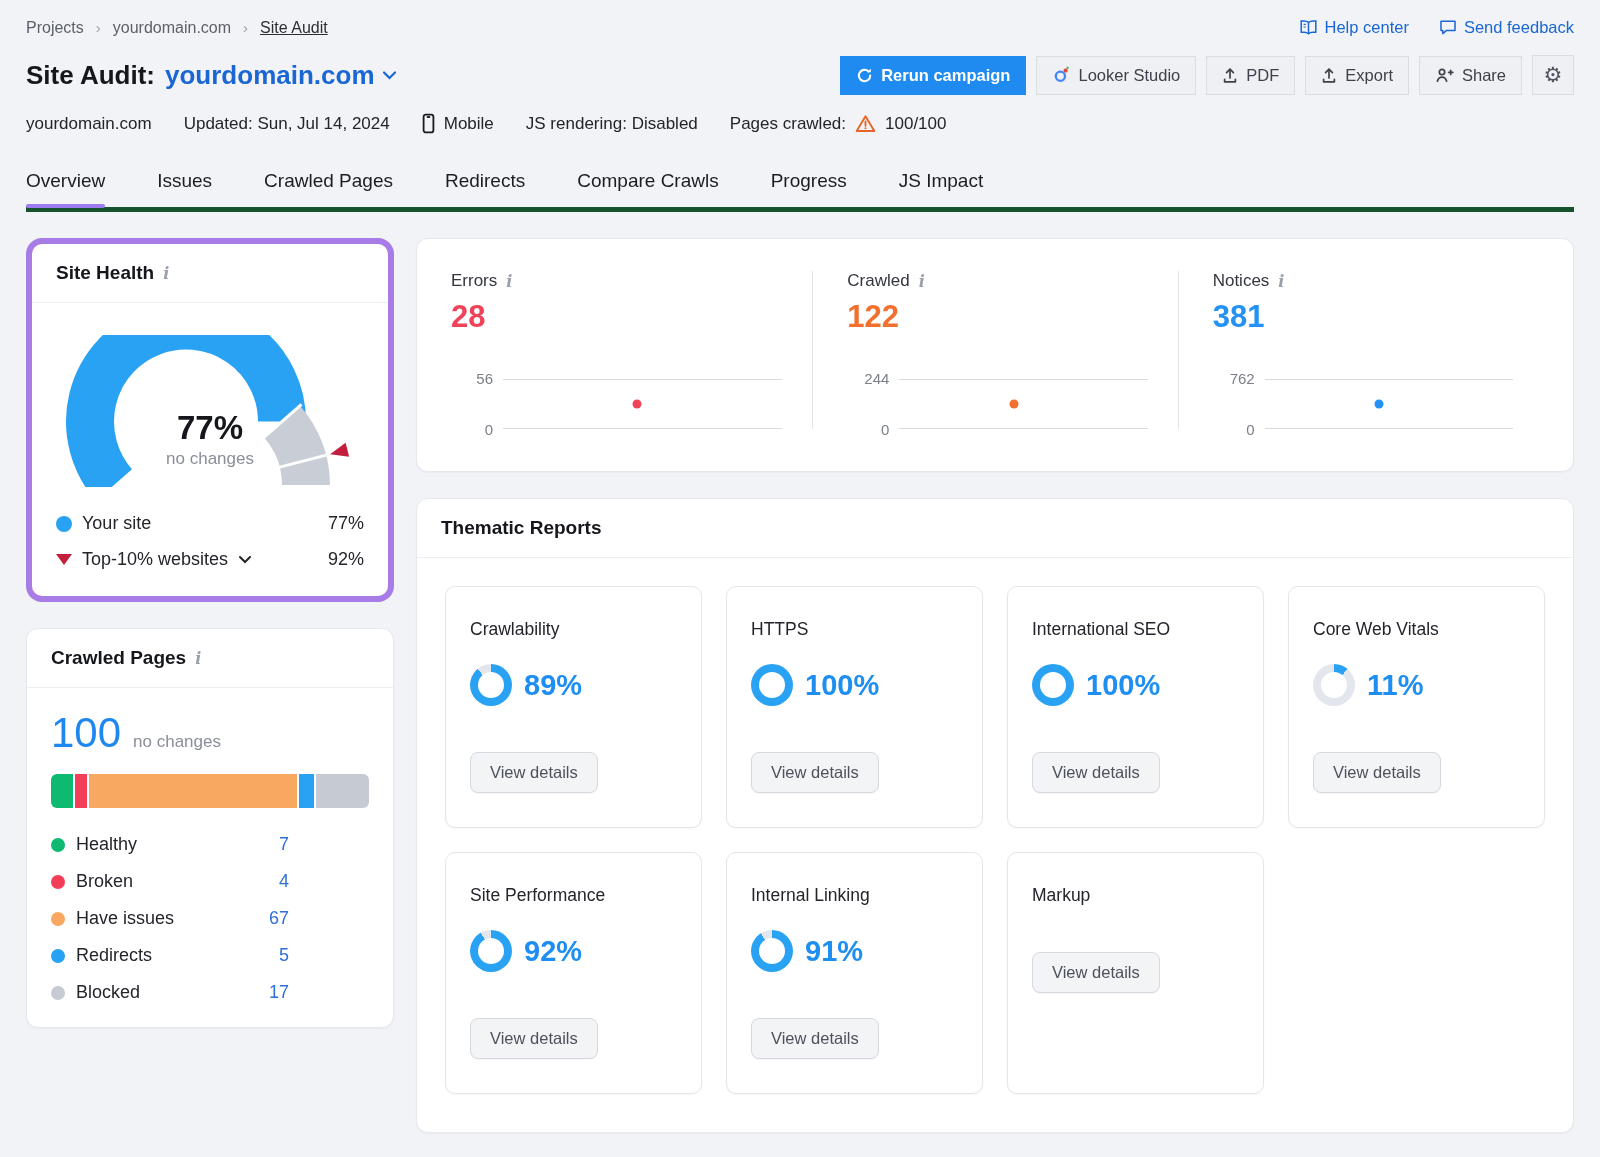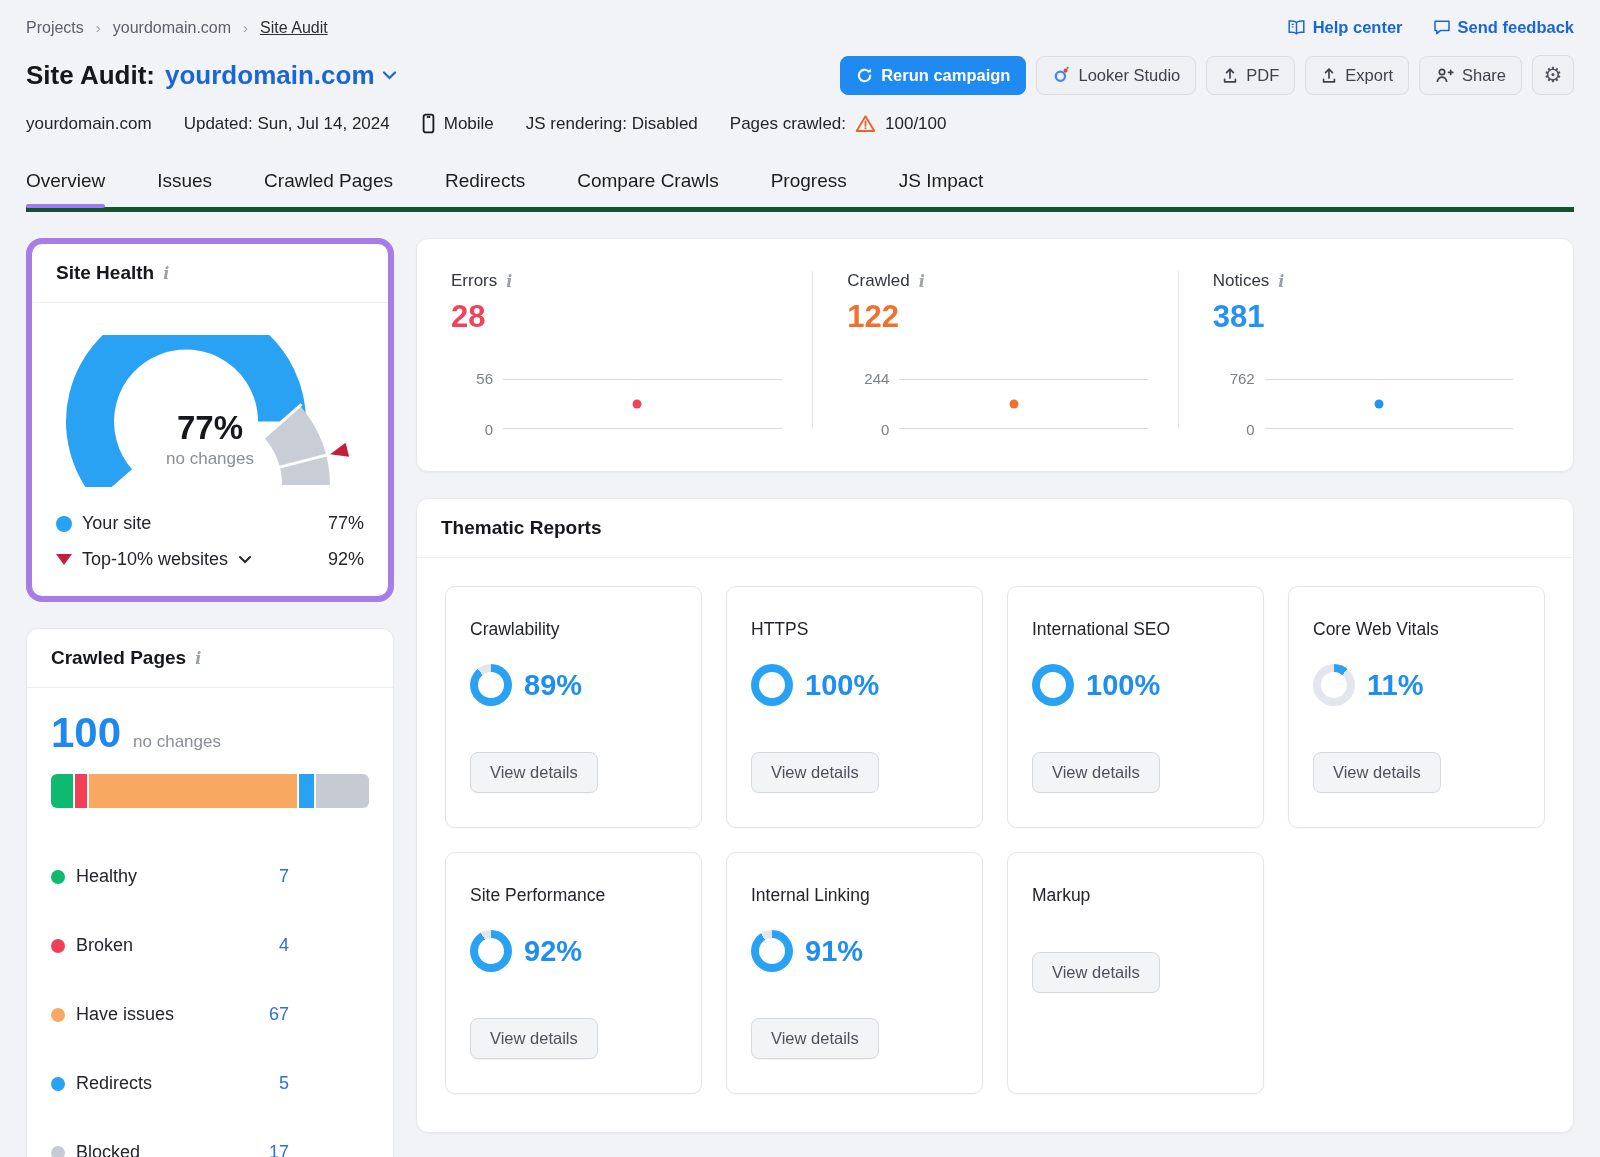--- a/index.html
+++ b/index.html
@@ -8,28 +8,28 @@
     font-family: "Liberation Sans", "DejaVu Sans", sans-serif;
     background:#f2f3f7; color:#23252b; overflow:hidden;
   }
   .page { padding:18px 26px 0 26px; }
 
   
   .crumb-row { display:flex; justify-content:space-between; align-items:center; }
   .crumbs { display:flex; align-items:center; gap:12px; font-size:16px; color:#5b5f69; }
   .crumb-sep { color:#9aa0ab; font-size:15px; }
   .crumb-last { color:#2c2e34;text-decoration:underline; }
-  .top-links { display:flex; gap:30px;font-weight:bold; }
+  .top-links { display:flex; gap:30px; }
   .top-link { display:flex; align-items:center; gap:7px; color:#1a66d4; font-size:16.5px; cursor:pointer; }
 
   .title-row { display:flex; align-items:center; margin-top:18px; }
   .page-title { font-size:26px; font-weight:bold; color:#15171d; display:flex; align-items:center; gap:10px; }
   .domain-select { color:#1a66d4; cursor:pointer; display:flex; align-items:center; gap:7px; }
   .actions { margin-left:auto; display:flex; gap:10px; align-items:center; }
-  .btn { display:flex; align-items:center; gap:8px; font-size:16.5px; border-radius:8px; padding:9px 15px; cursor:pointer; white-space:nowrap; }
+  .btn { display:flex; align-items:center; gap:8px; font-size:16.5px; border-radius:0; padding:9px 15px; cursor:pointer; white-space:nowrap; }
   .btn-primary { background:#1f8af0; color:#fff; border:1px solid #1f8af0; font-weight:bold; }
   .btn-secondary { background:#eef0f3; color:#3e414b; border:1px solid #dadce2; }
   .btn-icon { width:42px; justify-content:center; padding:7px 0; font-size:21px; color:#51545e; }
 
   .meta-row { display:flex; align-items:center; gap:32px; margin-top:18px; font-size:17px; color:#23252b; }
   .meta-item { display:flex; align-items:center; gap:9px; }
 
   .tabs-row { display:flex; gap:52px; margin-top:32px; border-bottom:5px solid #14532d; }
   .tab { position:relative; font-size:19px; color:#1b1d23; padding:4px 0 15px 0; cursor:pointer; }
   .tab.active::after { content:''; position:absolute; left:0; right:0; bottom:-1px; height:4px; border-radius:3px; background:#9d7bf0; }
@@ -51,26 +51,26 @@
   .gauge-sub { font-size:17px; color:#8a8e99; margin-top:2px; }
   .sh-legend { margin-top:26px; display:flex; flex-direction:column; gap:15px; }
   .sh-row { display:flex; align-items:center; font-size:18px; color:#23252b; gap:10px; }
   .sh-dot { width:16px; height:16px; border-radius:50%; }
   .sh-tri { width:0; height:0; border-left:8px solid transparent; border-right:8px solid transparent; border-top:11px solid #c41e3d; }
   .sh-val { margin-left:auto; }
 
   
   .cp-body { padding:24px; }
   .cp-num-row { display:flex; align-items:baseline; gap:12px; }
-  .cp-total { font-size:42px; font-weight:bold; color:#1f88f0; line-height:1; }
+  .cp-total { font-size:42px; font-weight:normal; color:#1f88f0; line-height:1; }
   .cp-change { font-size:17px; color:#8a8e99; }
   .cp-bar { margin-top:20px; height:34px; display:flex; gap:2px; border-radius:6px; overflow:hidden; }
   .cp-seg { height:100%; }
   .cp-legend { margin-top:26px; width:238px; display:flex; flex-direction:column; gap:16px; }
-  .cp-row { display:flex; align-items:center; font-size:18px; color:#23252b;margin-top:32px; }
+  .cp-row { display:flex; align-items:center; font-size:18px; color:#23252b; }
   .cp-dot { width:14px; height:14px; border-radius:50%; margin-right:11px; }
   .cp-val { margin-left:auto; color:#2f6fd8; cursor:pointer; }
 
   
   .stats-card { padding:32px 30px 42px; display:grid; grid-template-columns:1fr 1fr 1fr; }
   .stat { padding-left:34px; cursor:pointer; }
   .stat:first-child { padding-left:4px; }
   .stat + .stat { border-left:1px solid #e3e5eb; }
   .stat-inner { padding-right:26px; }
   .stat-head { display:flex; align-items:center; gap:9px; font-size:17px; color:#33363e; }

